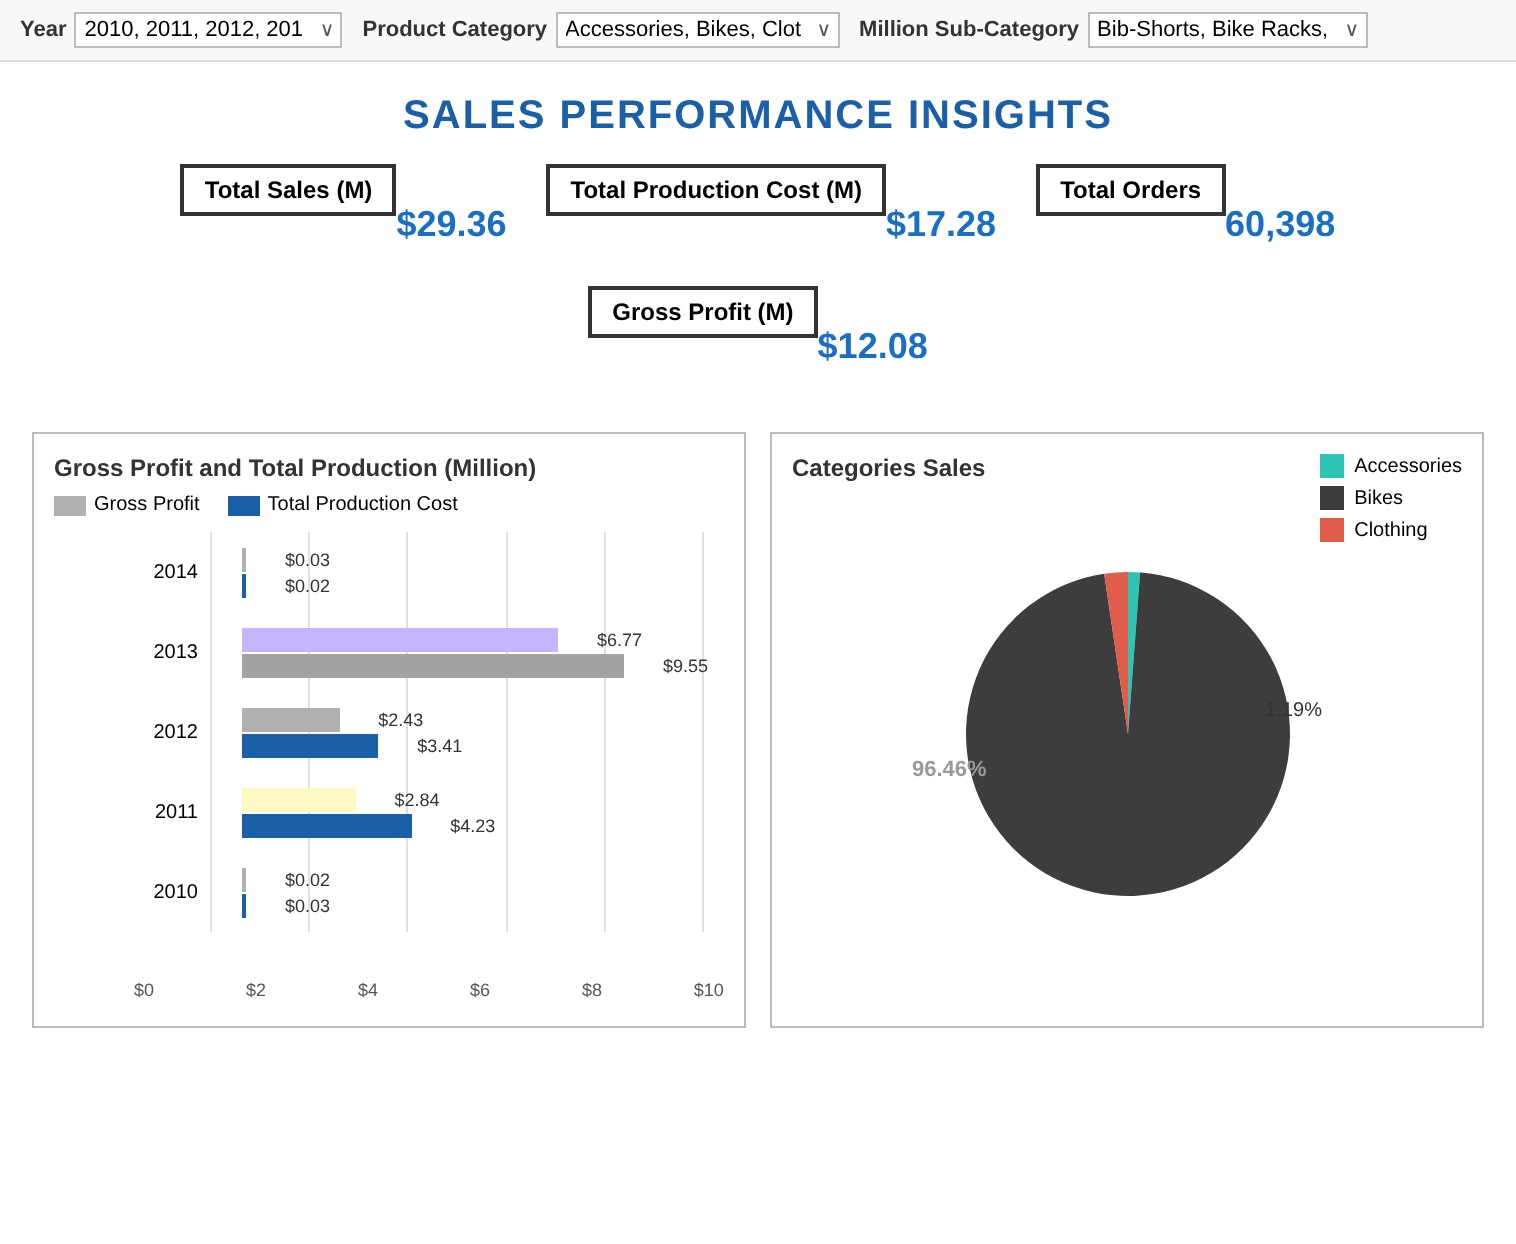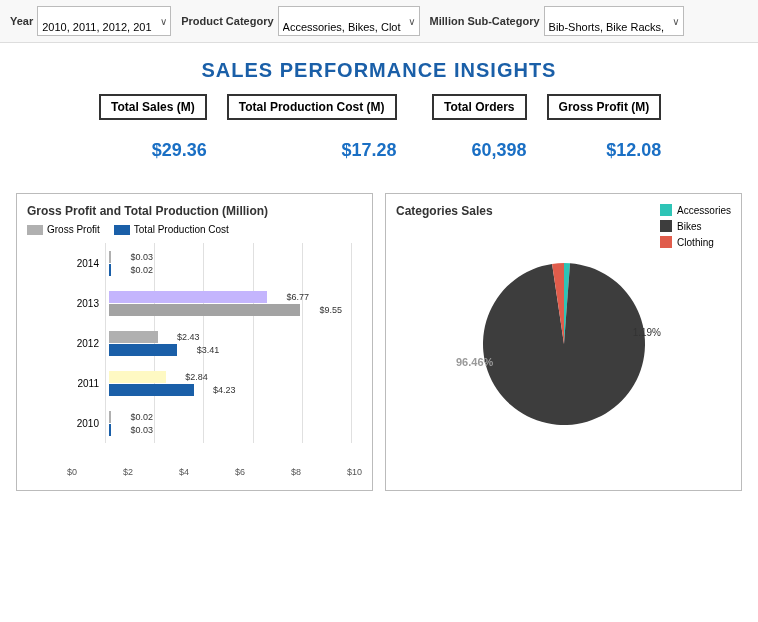--- a/index.html
+++ b/index.html
@@ -6,40 +6,40 @@
     body { font-family: 'Segoe UI', Arial, sans-serif; background: #fff; width: 758px; height: 622px; overflow: hidden; font-size: 12px; }
 
     .top-bar {
       display: flex; align-items: center; padding: 6px 10px; border-bottom: 1px solid #ddd;
       background: #f8f8f8; gap: 10px; flex-wrap: wrap;
     }
     .filter-group { display: flex; align-items: center; gap: 4px; }
     .filter-label { font-size: 11px; color: #333; font-weight: 600; }
     .filter-select {
       border: 1px solid #bbb; background: #fff; font-size: 11px;
-      padding: 14px 18px 2px 4px; appearance: none; -webkit-appearance: none;
+      padding: 2px 18px 2px 4px; appearance: none; -webkit-appearance: none;
       position: relative; cursor: pointer; min-width: 80px;
     }
     .select-wrap { position: relative; display: inline-block; }
     .select-wrap::after {
       content: '∨'; position: absolute; right: 4px; top: 50%; transform: translateY(-50%);
       font-size: 10px; pointer-events: none; color: #555;
     }
 
     .page-title {
       text-align: center; font-size: 20px; font-weight: 700; color: #1a5fa8;
       padding: 16px 0 12px; letter-spacing: 1px;
     }
 
     .kpi-row {
       display: flex; justify-content: center; align-items: flex-start;
       gap: 20px; padding: 0 40px 16px; flex-wrap: wrap;
     }
     .kpi-card {
-      display: flex; flex-direction: column; align-items: flex-end; min-width: 110px;
+      display: flex; flex-direction: row; align-items: flex-start; min-width: 110px;
     }
     .kpi-label {
       border: 2px solid #333; padding: 4px 10px; font-size: 12px; font-weight: 700;
       text-align: center; white-space: nowrap;
     }
     .kpi-value {
       font-size: 18px; font-weight: 600; color: #1a6fc4; margin-top: 20px;
     }
 
     .charts-row {
@@ -50,21 +50,21 @@
     }
     .chart-title { font-size: 12px; font-weight: 600; color: #333; margin-bottom: 6px; }
 
     .legend { display: flex; gap: 14px; margin-bottom: 8px; flex-wrap: wrap; }
     .legend-item { display: flex; align-items: center; gap: 4px; font-size: 10px; }
     .legend-swatch { width: 16px; height: 10px; display: inline-block; }
 
     
     .bar-chart-area { position: relative; height: 220px; }
     .bar-chart-inner { display: flex; flex-direction: column; height: 100%; justify-content: space-around; padding: 0 0 20px 40px; }
-    .bar-row { display: flex; align-items: center; gap: 4px; }
+    .bar-row { display: flex; align-items: center; gap: 16px; }
     .bar-year { font-size: 10px; width: 32px; text-align: right; margin-right: 6px; }
     .bar-group { display: flex; flex-direction: column; gap: 1px; }
     .bar { height: 12px; position: relative; display: flex; align-items: center; }
     .bar-label { font-size: 9px; color: #333; position: absolute; right: -42px; white-space: nowrap; }
 
     .x-axis { display: flex; justify-content: space-between; padding-left: 40px; margin-top: 4px; }
     .x-label { font-size: 9px; color: #555; }
 
     .grid-lines {
       position: absolute; left: 78px; right: 10px; top: 0; bottom: 20px;

